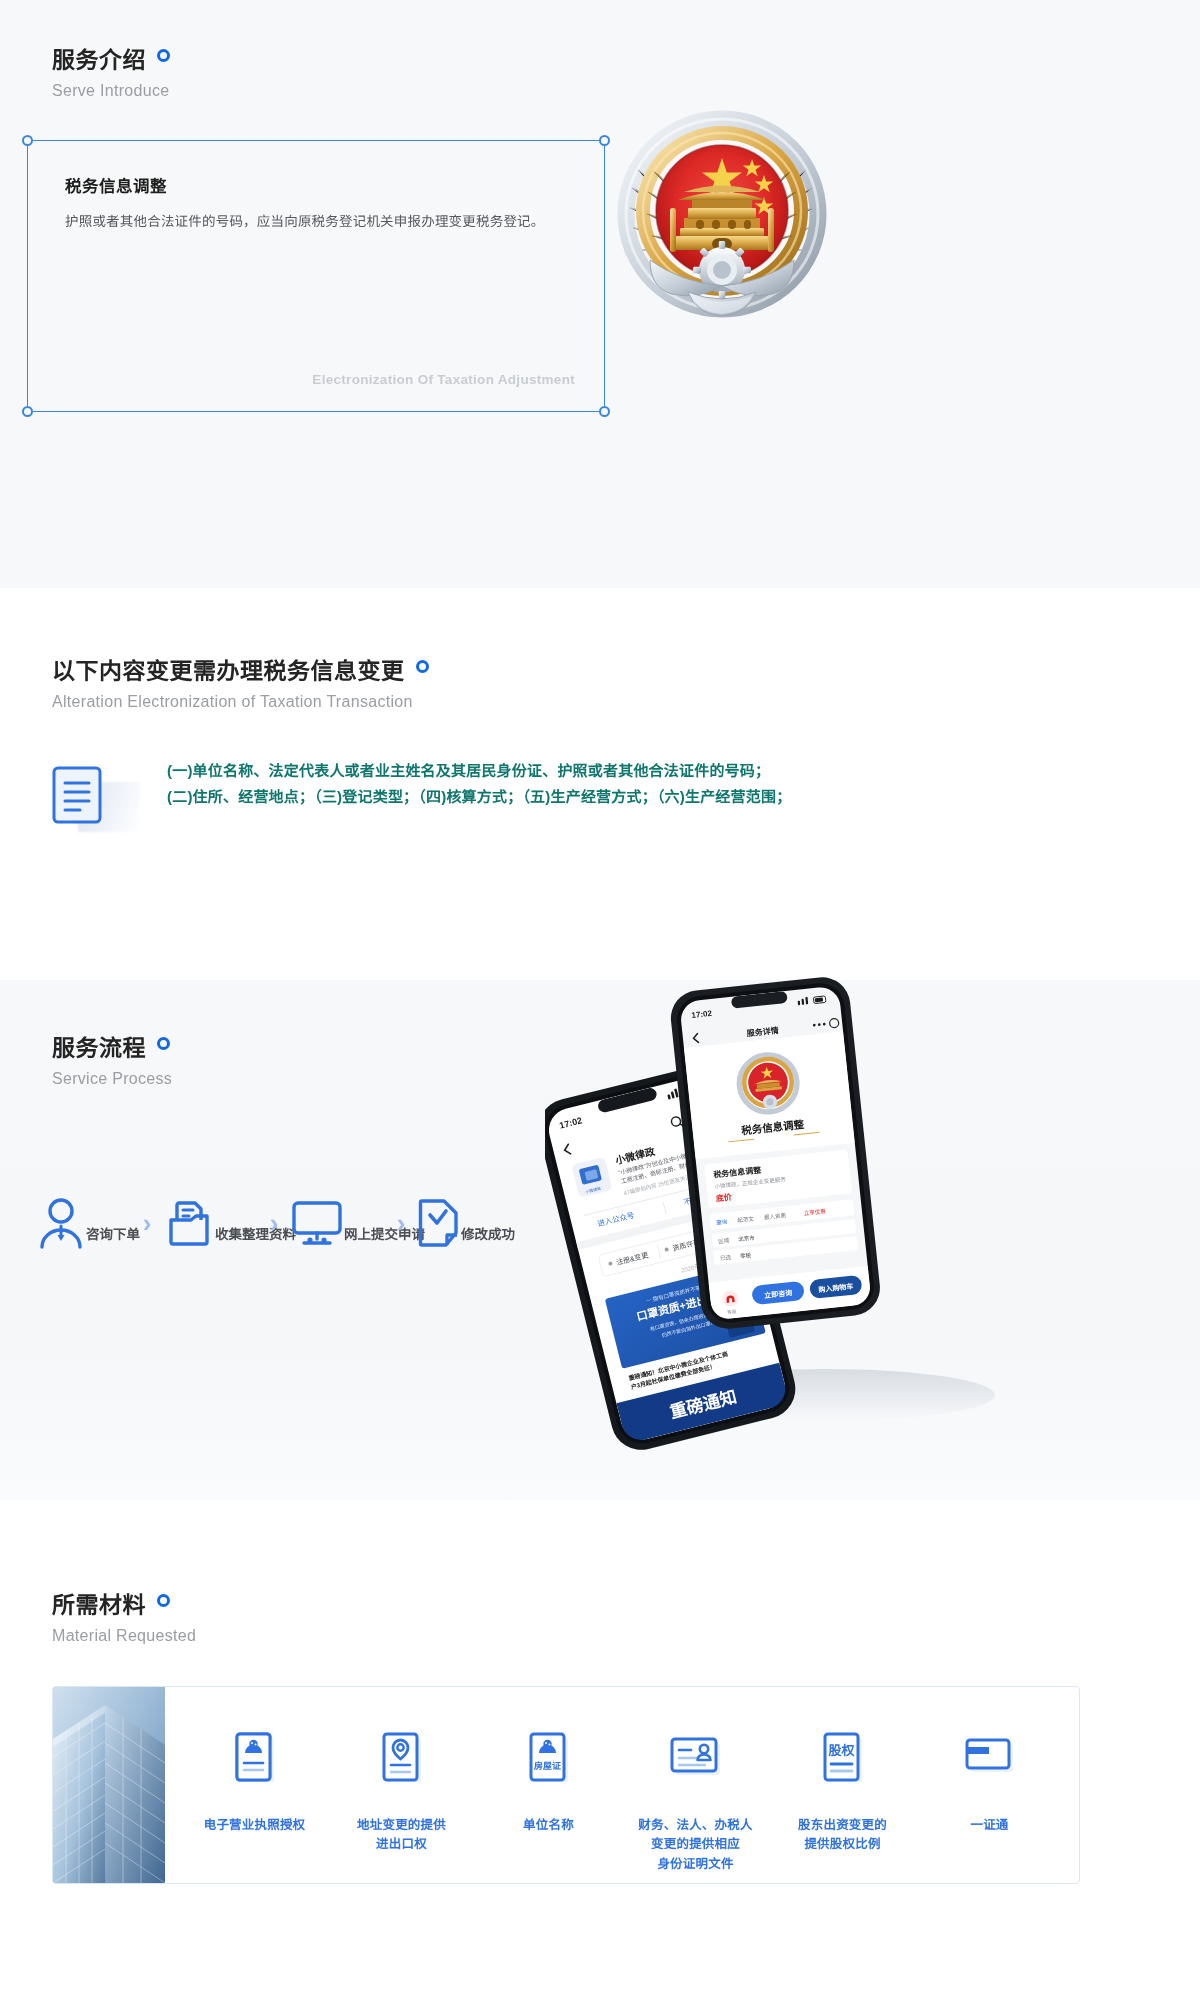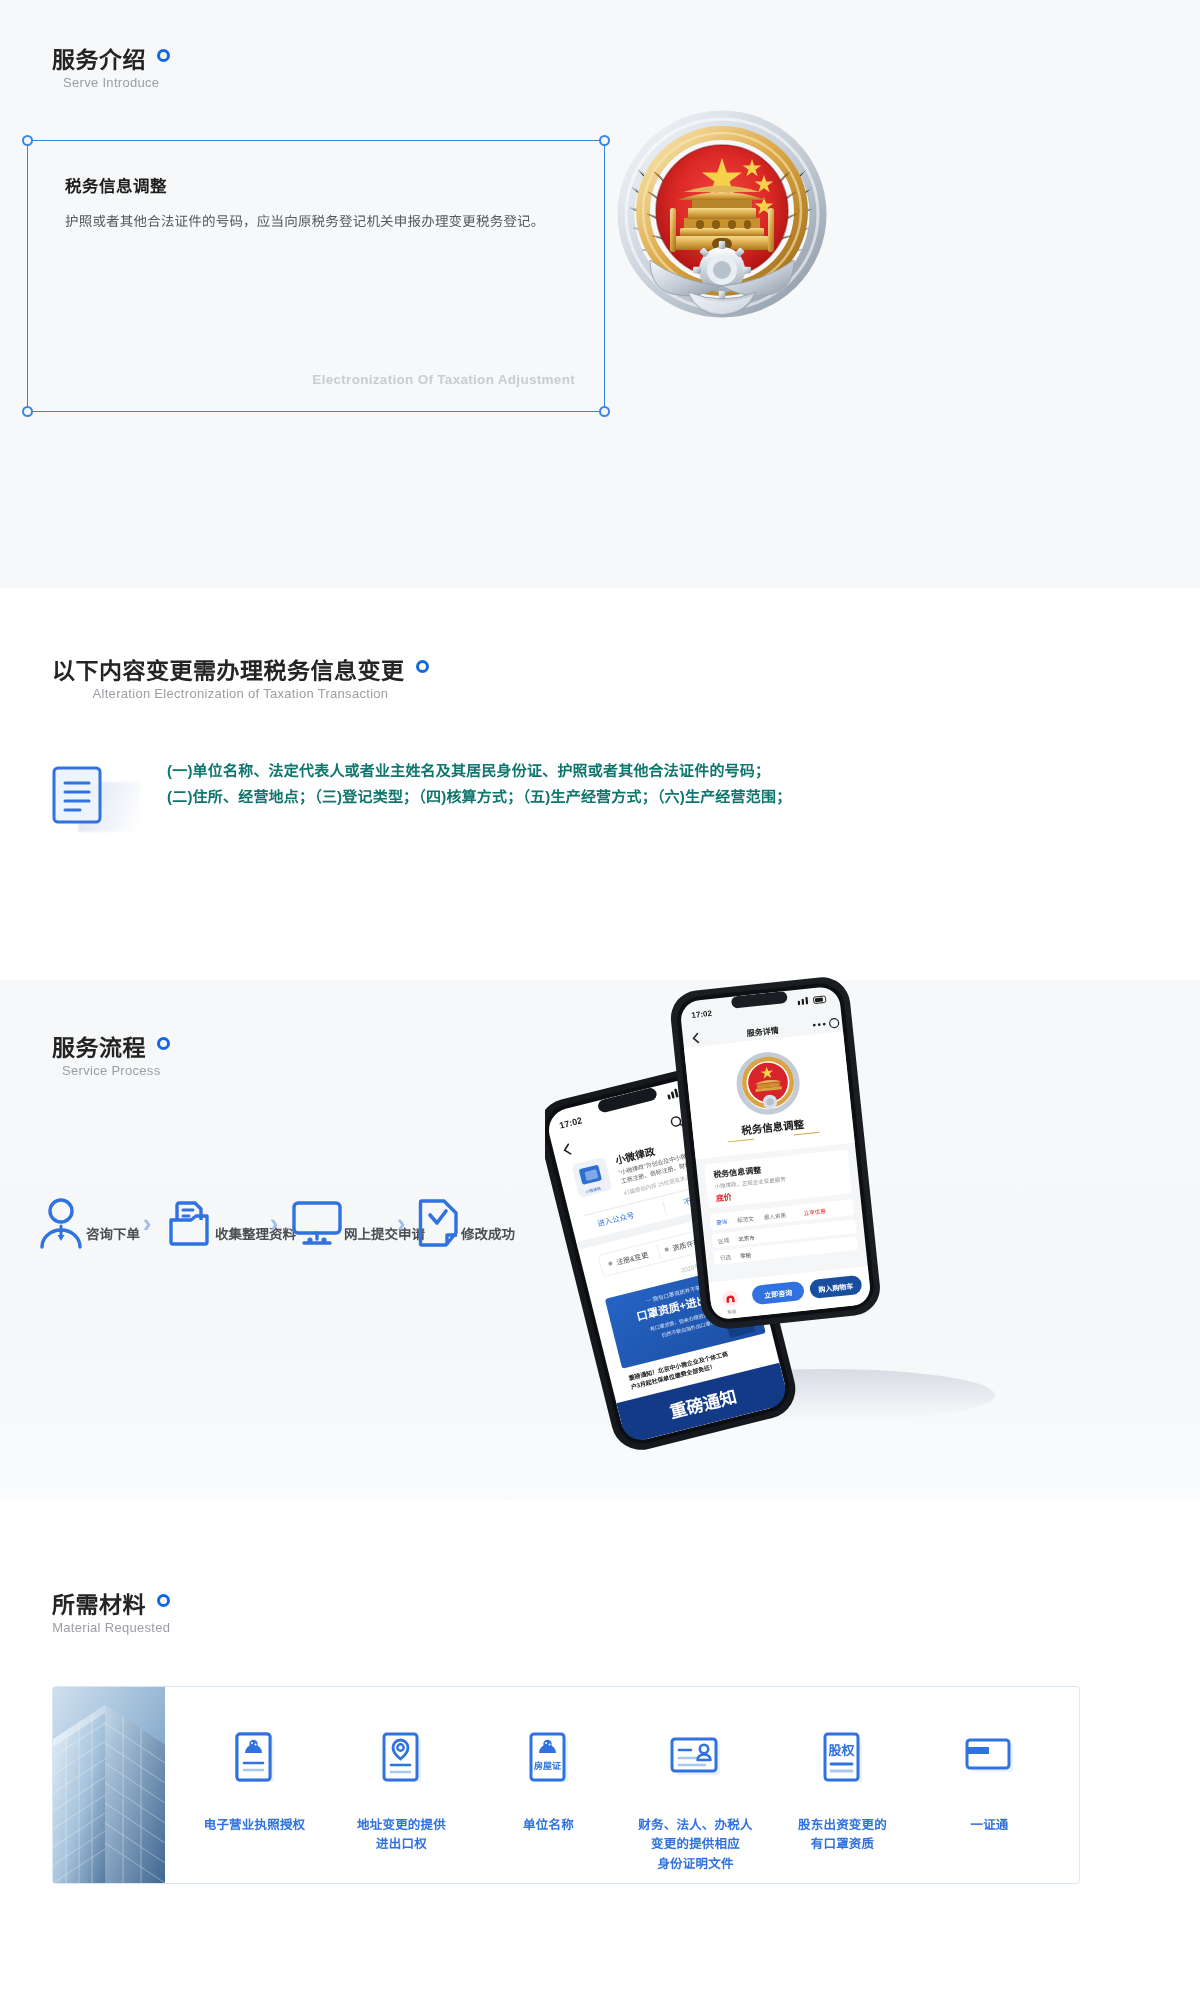--- a/index.html
+++ b/index.html
@@ -6,31 +6,31 @@
   *{box-sizing:border-box;margin:0;padding:0;}
   html,body{width:1200px;}
   body{
     font-family:"Liberation Sans","DejaVu Sans",sans-serif;
     background:#ffffff;color:#333;
     -webkit-font-smoothing:antialiased;
   }
   .page{width:1200px;height:2000px;position:relative;overflow:hidden;background:#fff;}
 
   
-  .sec-head{position:relative;text-align:center;}
+  .sec-head{position:relative;}
   .sec-title{
     font-size:23px;font-weight:700;color:#242424;letter-spacing:.5px;
     display:inline-block;vertical-align:middle;line-height:1.2;
   }
   .sec-dot{
     display:inline-block;vertical-align:top;width:13px;height:13px;border-radius:50%;
     border:3.5px solid #1268e3;margin-left:7px;margin-top:2px;
   }
   .sec-sub{
-    font-size:13px;color:#9a9da2;letter-spacing:.3px;font-weight:400;
+    font-size:16px;color:#9a9da2;margin-top:7px;letter-spacing:.3px;font-weight:400;
   }
 
   
   .sect-intro{
     position:absolute;left:0;top:0;width:1200px;height:588px;
     background:#f7f8f9;
   }
   .intro-head{position:absolute;left:52px;top:47px;}
   .intro-card{
     position:absolute;left:27px;top:140px;width:578px;height:272px;
@@ -657,21 +657,21 @@
               <g stroke="#2f72e0" stroke-width="2.8" stroke-linecap="round">
                   <line x1="8" y1="32" x2="29" y2="32"></line>
                 </g>
               <g stroke="#a9c8ee" stroke-width="2.8" stroke-linecap="round">
                   <line x1="8" y1="39" x2="29" y2="39"></line>
                 </g>
             </svg>
           </div>
           <div class="mat-label">
             <div>股东出资变更的</div>
-            <div>有口罩资质</div>
+            <div>提供股权比例</div>
           </div>
         </div>
 
         <div class="mat-item">
           <div class="mat-icon">
             <svg width="50" height="38" viewBox="0 0 50 38">
               <rect x="6" y="6" width="42" height="28" rx="3" fill="#dce8f6" opacity=".55"></rect>
               <rect x="2" y="2" width="42" height="28" rx="3" fill="#fff" stroke="#2f72e0" stroke-width="3"></rect>
               <rect x="2" y="9" width="22" height="7" fill="#2f72e0"></rect>
             </svg>

